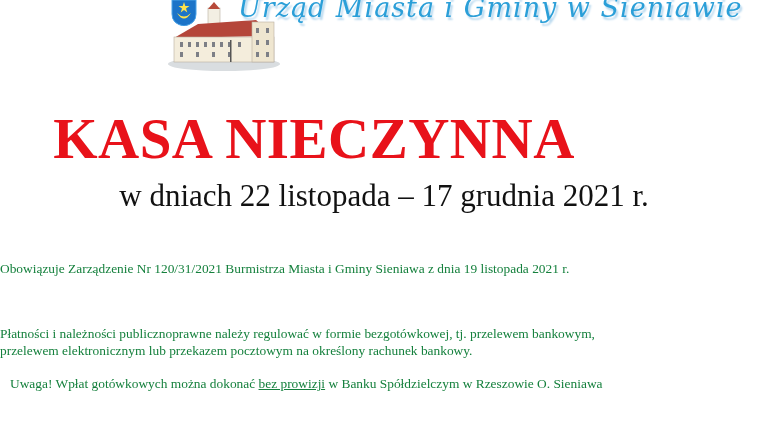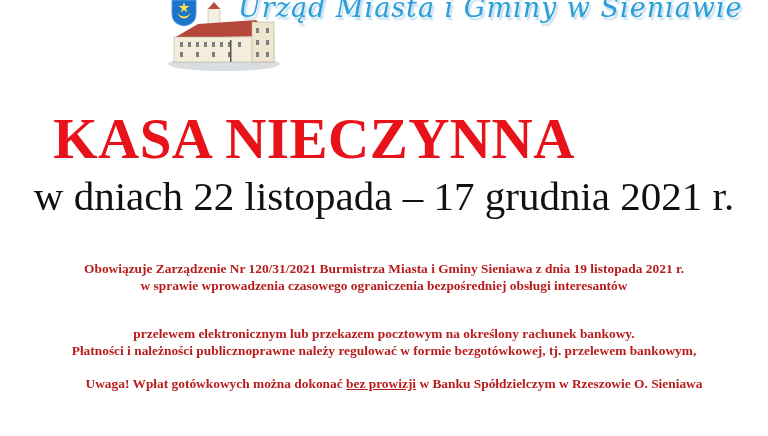--- a/index.html
+++ b/index.html
@@ -22,25 +22,25 @@
     white-space: nowrap;
   }
   .main-title {
     position: absolute; left: 0; top: 104px; width: 628px; text-align: center;
     font-family: "Liberation Serif", serif; font-weight: bold;
     font-size: 57px; color: #e8121a; letter-spacing: 0.5px;
     line-height: 70px;
   }
   .subtitle {
     position: absolute; left: 0; top: 176px; width: 768px; text-align: center;
-    font-size: 41px; line-height: 40px; color: #111;
+    font-size: 31px; line-height: 40px; color: #111;
   }
   .para {
-    position: absolute; left: 0; width: 768px; text-align: center;
-    font-size: 13.4px; line-height: 16.5px; color: #b91c1c; font-weight: bold;
+    position: absolute; left: 0; width: 768px; text-align: left;
+    font-size: 13.4px; line-height: 16.5px; color: #15803d;
   }
   .p1 { top: 261px; }
   .p2 { top: 326px; }
   .p3 { top: 376px; margin-left: 10px; }
   .u { text-decoration: underline; }
 </style>
 </head>
 <body>
 
 <div class="header">
@@ -83,21 +83,20 @@
     </svg>
   </div>
   <div class="header-title">Urząd Miasta i Gminy w Sieniawie</div>
 </div>
 
 <div class="main-title">KASA NIECZYNNA</div>
 <div class="subtitle">w dniach 22 listopada – 17 grudnia 2021 r.</div>
 
 <div class="para p1">
   <div>Obowiązuje Zarządzenie Nr 120/31/2021 Burmistrza Miasta i Gminy Sieniawa z dnia 19 listopada 2021 r.</div>
-  <div>w sprawie wprowadzenia czasowego ograniczenia bezpośredniej obsługi interesantów</div>
 </div>
 
 <div class="para p2">
+  <div>Płatności i należności publicznoprawne należy regulować w formie bezgotówkowej, tj. przelewem bankowym,</div>
   <div>przelewem elektronicznym lub przekazem pocztowym na określony rachunek bankowy.</div>
-  <div>Płatności i należności publicznoprawne należy regulować w formie bezgotówkowej, tj. przelewem bankowym,</div>
 </div>
 
 <div class="para p3"><span>Uwaga! Wpłat gotówkowych można dokonać </span><span class="u">bez prowizji</span><span> w Banku Spółdzielczym w Rzeszowie O. Sieniawa</span></div>
 
 </body></html>

